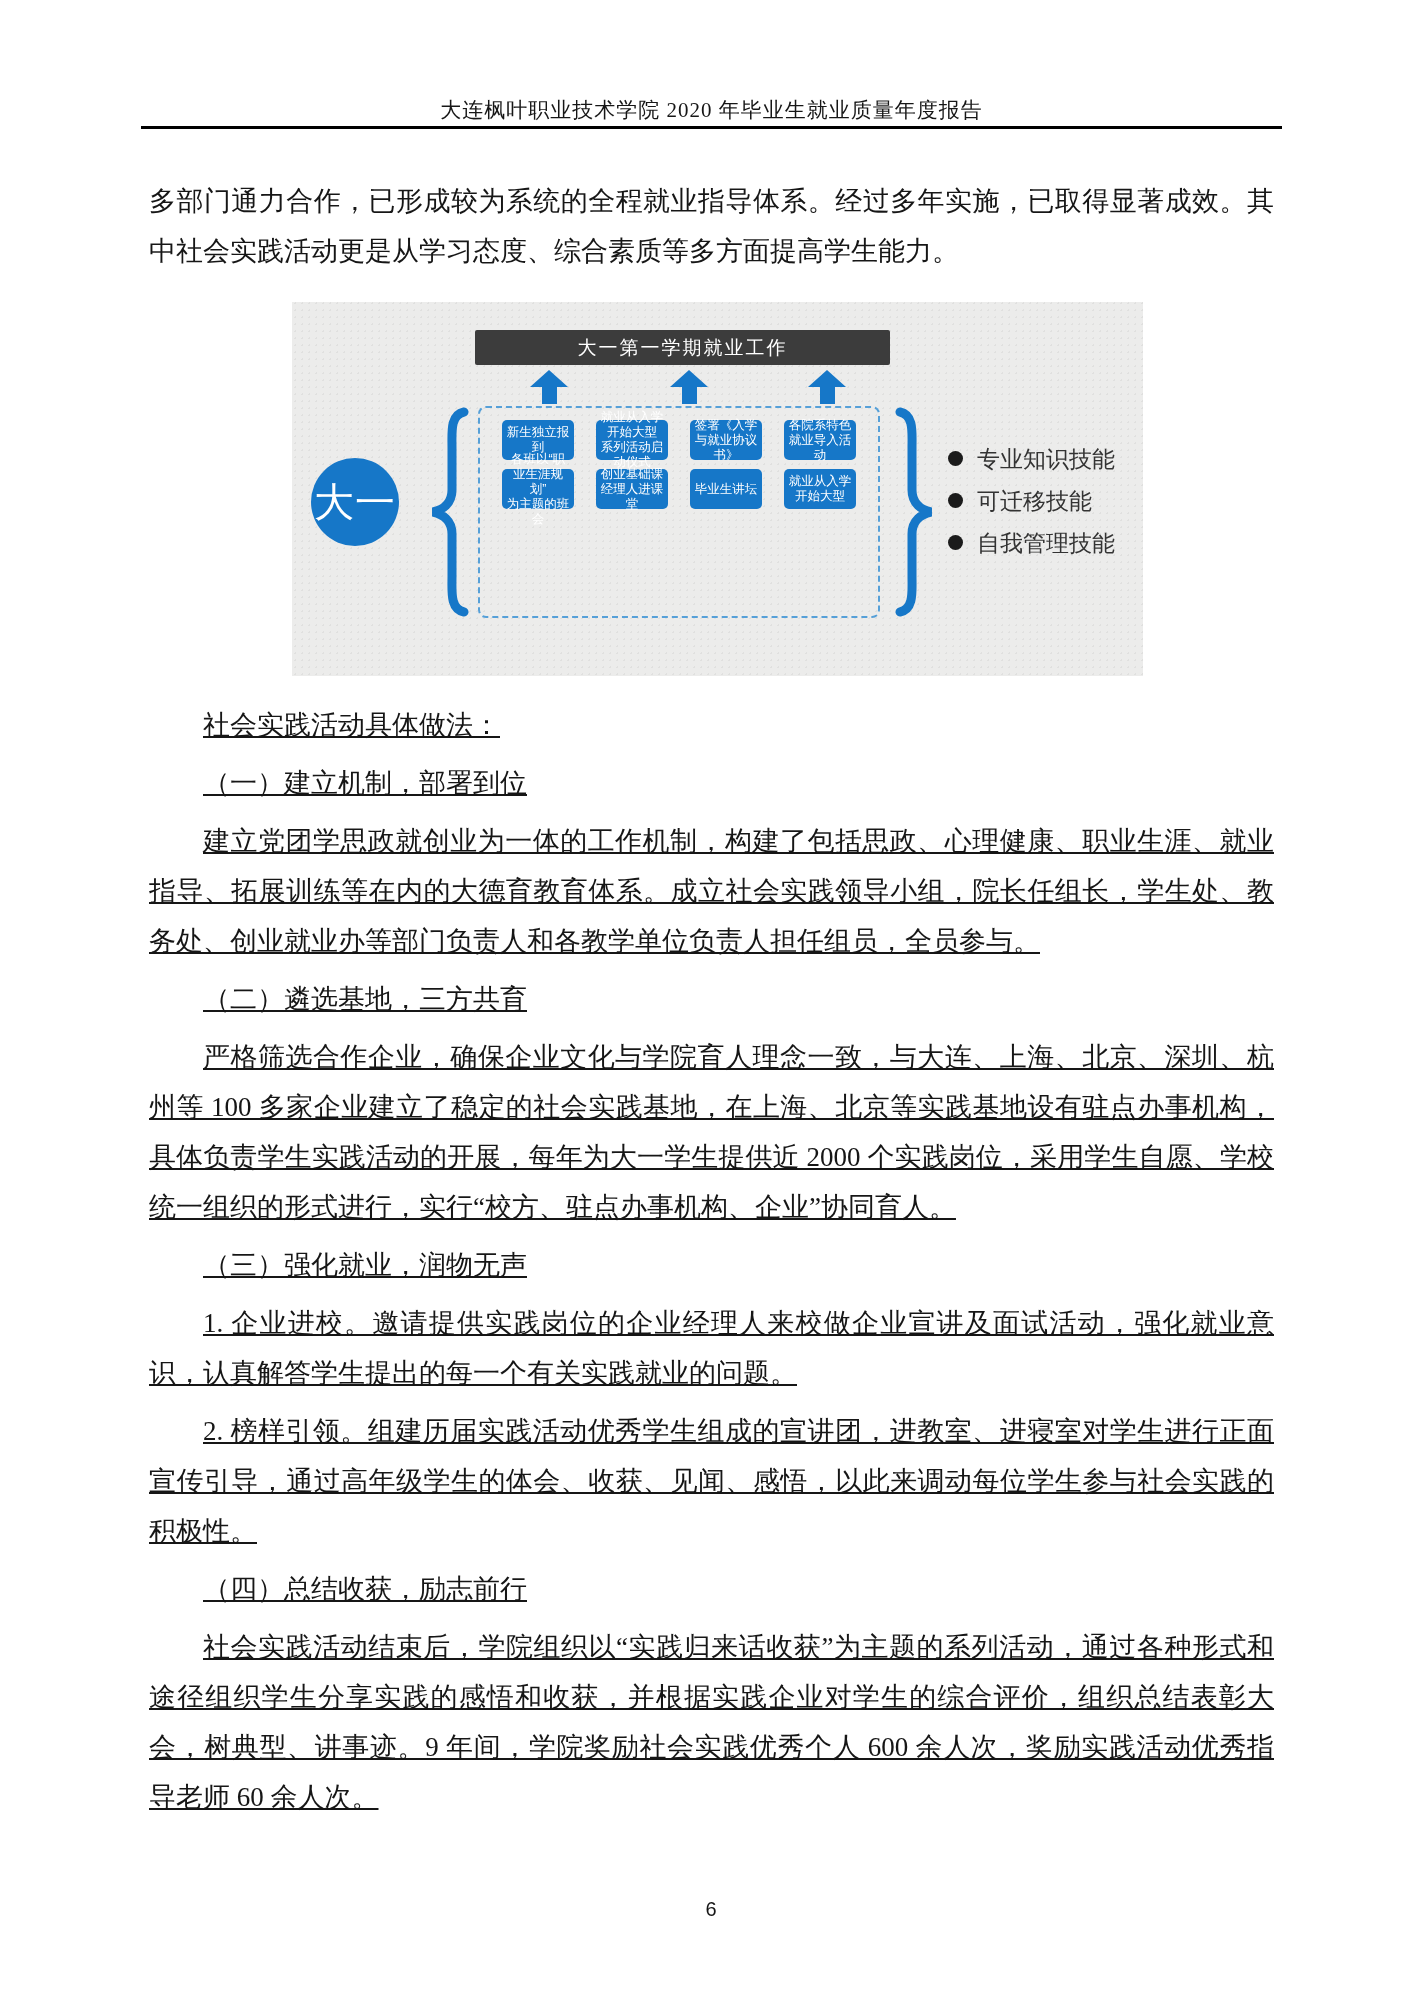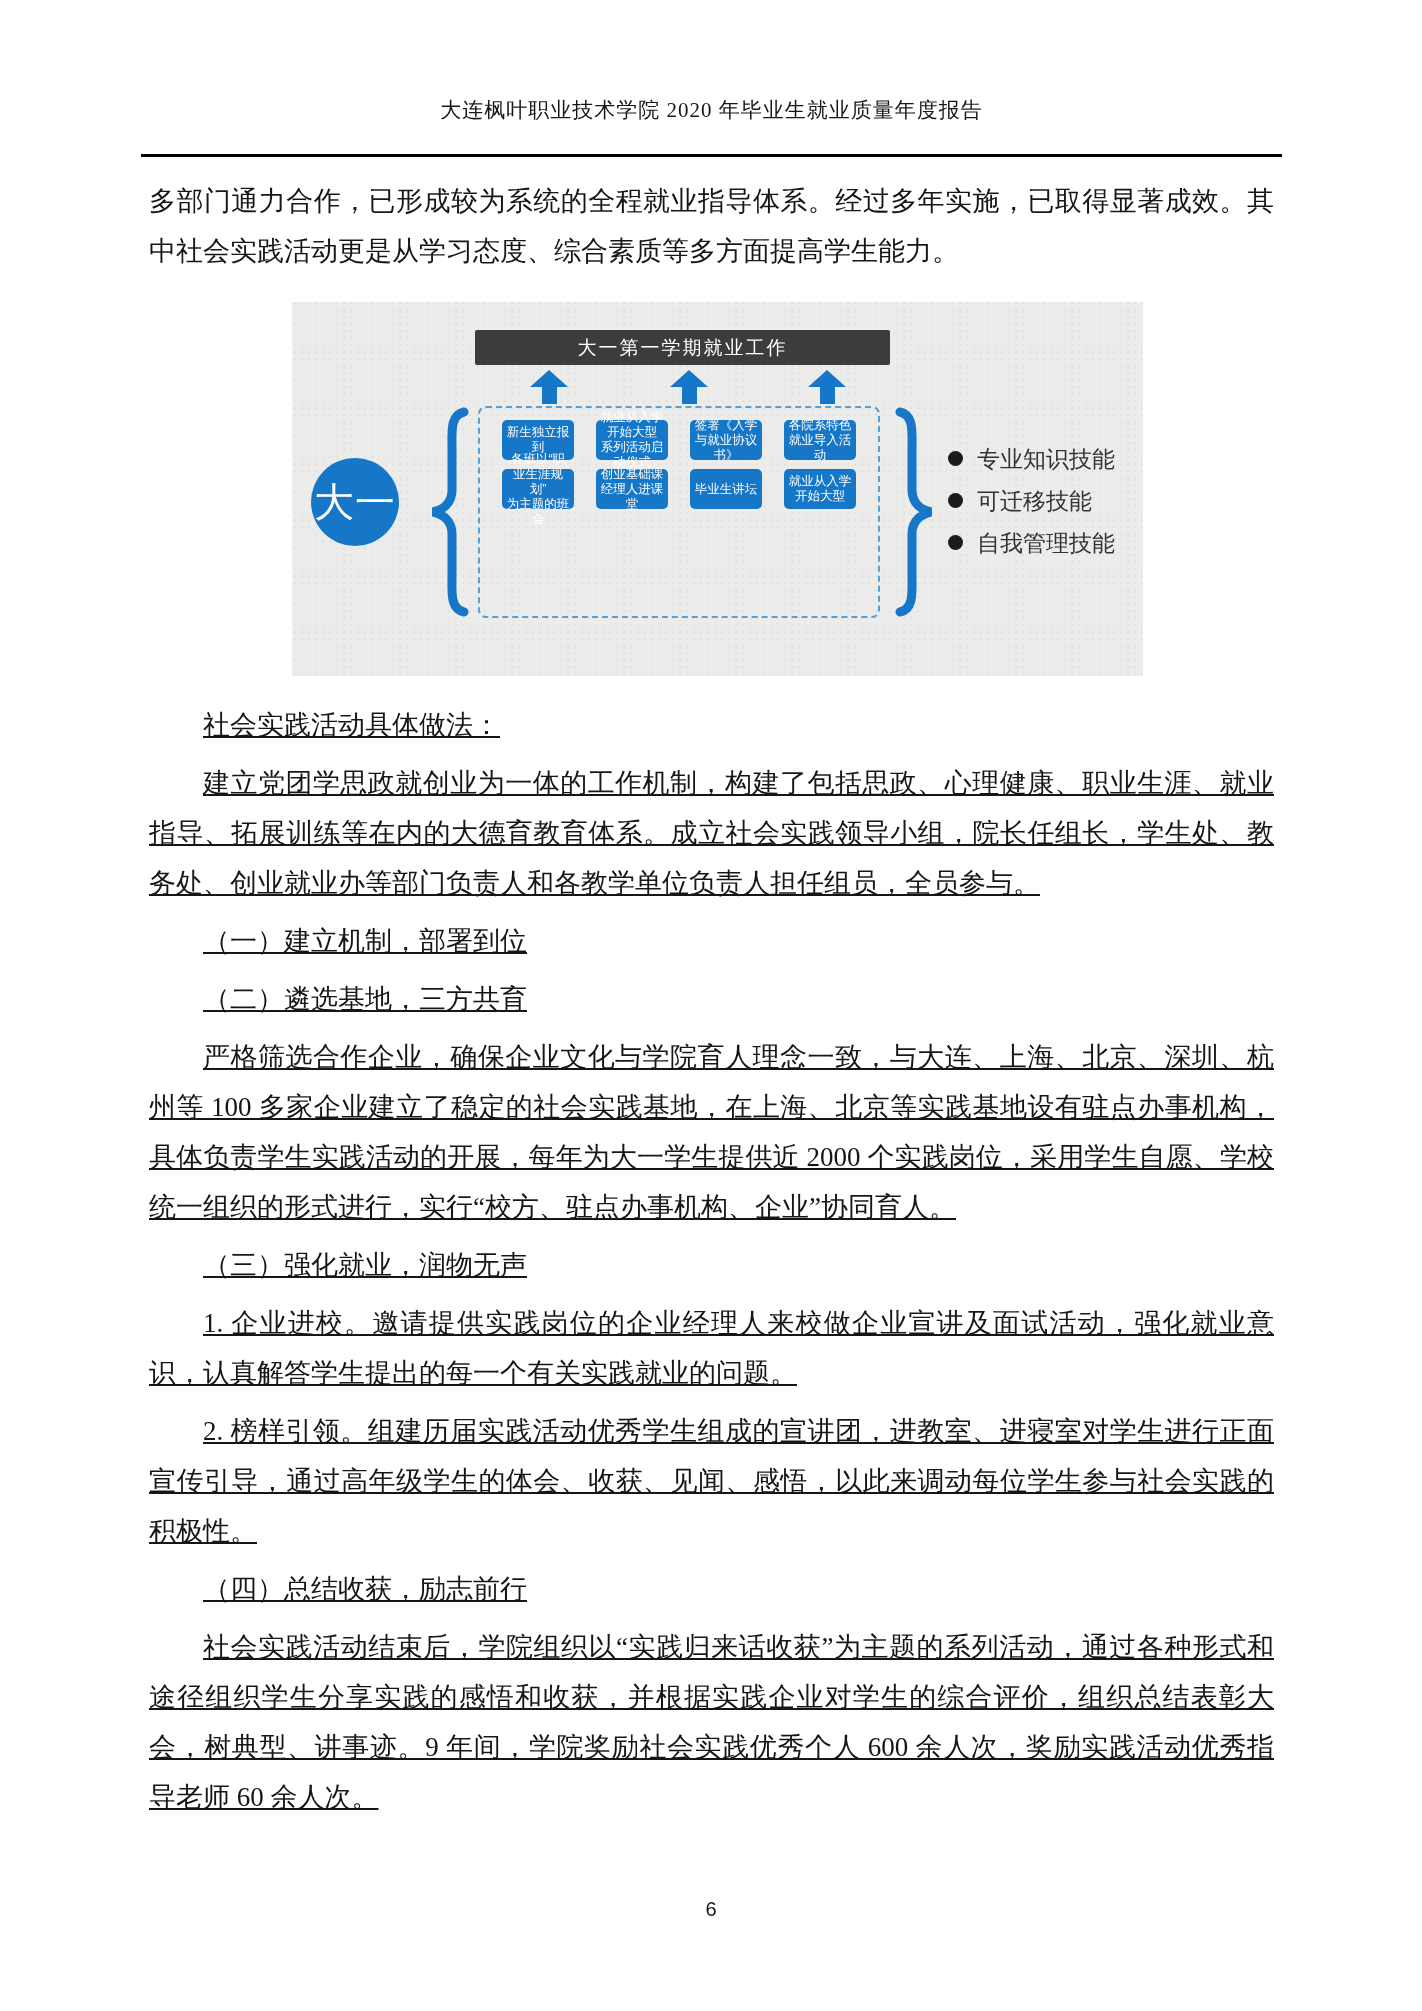--- a/index.html
+++ b/index.html
@@ -11,21 +11,21 @@
     font-family:"Liberation Serif","DejaVu Serif",serif;
     color:#161616;
     overflow:hidden;
   }
   
   .header {
     position:absolute; top:96px; left:141px; width:1141px;
     text-align:center;
     font-size:21px;
     letter-spacing:1px;
-    padding-bottom:30px;
+    padding-bottom:2px;
     border-bottom:3px solid #000;
   }
   
   .content {
     position:absolute; top:168px; left:141px; width:1141px;
     font-size:27px;
     line-height:50px;
     text-align:justify;
   }
   .para { margin:8px; }
@@ -164,22 +164,22 @@
         </div>
         <div class="d-outcome">
           <span class="d-dot"></span>
           <span>自我管理技能</span>
         </div>
       </div>
     </div>
 
     <p class="para indent">社会实践活动具体做法：</p>
 
+    <p class="para indent">（一）建立机制，部署到位</p>
     <p class="para indent">建立党团学思政就创业为一体的工作机制，构建了包括思政、心理健康、职业生涯、就业指导、拓展训练等在内的大德育教育体系。成立社会实践领导小组，院长任组长，学生处、教务处、创业就业办等部门负责人和各教学单位负责人担任组员，全员参与。</p>
-    <p class="para indent">（一）建立机制，部署到位</p>
 
     <p class="para indent">（二）遴选基地，三方共育</p>
     <p class="para indent">严格筛选合作企业，确保企业文化与学院育人理念一致，与大连、上海、北京、深圳、杭州等 100 多家企业建立了稳定的社会实践基地，在上海、北京等实践基地设有驻点办事机构，具体负责学生实践活动的开展，每年为大一学生提供近 2000 个实践岗位，采用学生自愿、学校统一组织的形式进行，实行“校方、驻点办事机构、企业”协同育人。</p>
 
     <p class="para indent">（三）强化就业，润物无声</p>
     <p class="para indent">1. 企业进校。邀请提供实践岗位的企业经理人来校做企业宣讲及面试活动，强化就业意识，认真解答学生提出的每一个有关实践就业的问题。</p>
     <p class="para indent">2. 榜样引领。组建历届实践活动优秀学生组成的宣讲团，进教室、进寝室对学生进行正面宣传引导，通过高年级学生的体会、收获、见闻、感悟，以此来调动每位学生参与社会实践的积极性。</p>
 
     <p class="para indent">（四）总结收获，励志前行</p>
     <p class="para indent">社会实践活动结束后，学院组织以“实践归来话收获”为主题的系列活动，通过各种形式和途径组织学生分享实践的感悟和收获，并根据实践企业对学生的综合评价，组织总结表彰大会，树典型、讲事迹。9 年间，学院奖励社会实践优秀个人 600 余人次，奖励实践活动优秀指导老师 60 余人次。</p>

